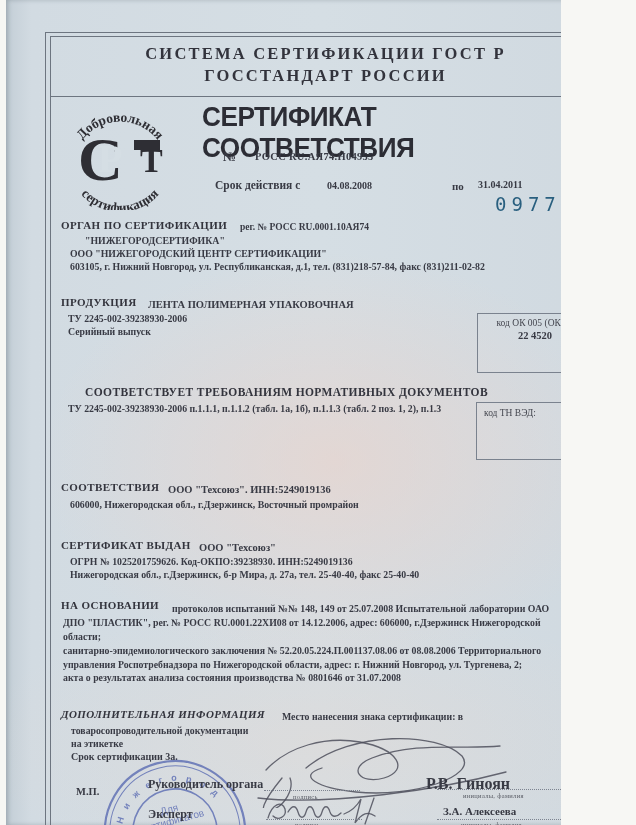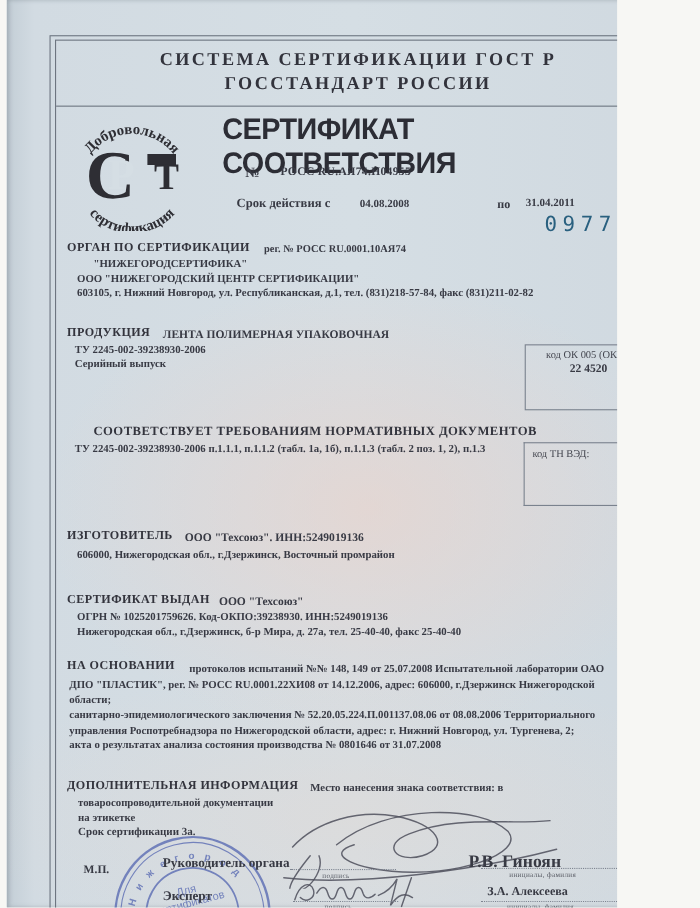--- a/index.html
+++ b/index.html
@@ -89,39 +89,39 @@
     <div class="b t105" style="text-align:center;margin-top:2px;">22 4520</div>
   </div>
 
   <div class="abs label" style="left:61px;top:386px;font-size:11.5px;margin-left:24px;">СООТВЕТСТВУЕТ ТРЕБОВАНИЯМ НОРМАТИВНЫХ ДОКУМЕНТОВ</div>
   <div class="abs b t98" style="left:68px;top:403px;width:400px;">ТУ 2245-002-39238930-2006 п.1.1.1, п.1.1.2 (табл. 1а, 1б), п.1.1.3 (табл. 2 поз. 1, 2), п.1.3</div>
 
   <div class="box" style="left:476px;top:402px;width:125px;height:56px;border-right:none;">
     <div class="t95" style="margin:5px 0 0 7px;color:#44464f;">код ТН ВЭД:</div>
   </div>
 
-  <div class="abs label" style="left:61px;top:481px;">ИЗГОТОВИТЕЛЬ</div>
+  <div class="abs label" style="left:61px;top:481px;">СООТВЕТСТВИЯ</div>
   <div class="abs b t105" style="left:168px;top:484px;">ООО "Техсоюз". ИНН:5249019136</div>
   <div class="abs b t98" style="left:70px;top:499px;">606000, Нижегородская обл., г.Дзержинск, Восточный промрайон</div>
 
   <div class="abs label" style="left:61px;top:539px;">СЕРТИФИКАТ ВЫДАН</div>
   <div class="abs b t105" style="left:199px;top:542px;">ООО "Техсоюз"</div>
   <div class="abs b t98" style="left:70px;top:556px;text-align:right;">ОГРН № 1025201759626. Код-ОКПО:39238930. ИНН:5249019136</div>
   <div class="abs b t98" style="left:70px;top:569px;">Нижегородская обл., г.Дзержинск, б-р Мира, д. 27а, тел. 25-40-40, факс 25-40-40</div>
 
   <div class="abs label" style="left:61px;top:599px;">НА ОСНОВАНИИ</div>
   <div class="abs b t98" style="left:172px;top:603px;">протоколов испытаний №№ 148, 149 от 25.07.2008 Испытательной лаборатории ОАО</div>
   <div class="abs b t98" style="left:63px;top:617px;">ДПО "ПЛАСТИК", рег. № РОСС RU.0001.22ХИ08 от 14.12.2006, адрес: 606000, г.Дзержинск Нижегородской</div>
   <div class="abs b t98" style="left:63px;top:631px;">области;</div>
   <div class="abs b t98" style="left:63px;top:645px;">санитарно-эпидемиологического заключения № 52.20.05.224.П.001137.08.06 от 08.08.2006 Территориального</div>
   <div class="abs b t98" style="left:63px;top:659px;">управления Роспотребнадзора по Нижегородской области, адрес: г. Нижний Новгород, ул. Тургенева, 2;</div>
   <div class="abs b t98" style="left:63px;top:672px;">акта о результатах анализа состояния производства № 0801646 от 31.07.2008</div>
 
-  <div class="abs label" style="left:61px;top:708px;">ДОПОЛНИТЕЛЬНАЯ ИНФОРМАЦИЯ</div>
-  <div class="abs b t98" style="left:282px;top:711px;">Место нанесения знака соответствия: в</div>
+  <div class="abs label" style="left:61px;top:708px;font-style:italic;">ДОПОЛНИТЕЛЬНАЯ ИНФОРМАЦИЯ</div>
+  <div class="abs b t98" style="left:282px;top:711px;">Место нанесения знака сертификации: в</div>
   <div class="abs b t98" style="left:71px;top:725px;">товаросопроводительной документации</div>
   <div class="abs b t98" style="left:71px;top:738px;">на этикетке</div>
   <div class="abs b t10" style="left:71px;top:751px;">Срок сертификации 3а.</div>
 
   <svg class="abs stamp" style="left:92px;top:748px;" width="166" height="166" viewBox="0 0 166 166">
     <defs>
       <path id="stArcT" d="M 28,88 A 55,55 0 0 1 138,88"></path>
       <path id="stArcB" d="M 24,80 A 59,59 0 0 0 142,80"></path>
     </defs>
     <g stroke="#5b6cb3" fill="none">

